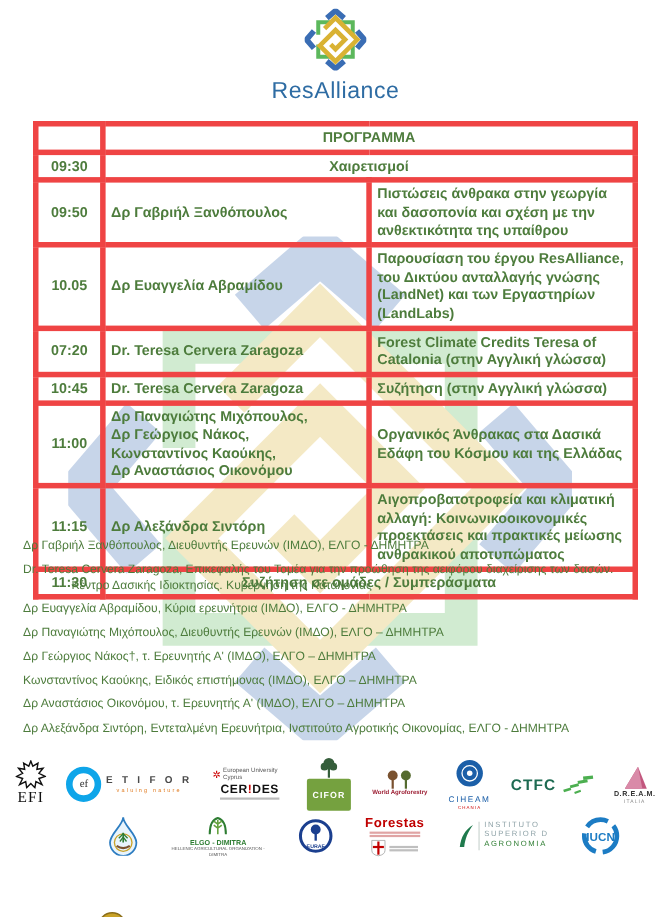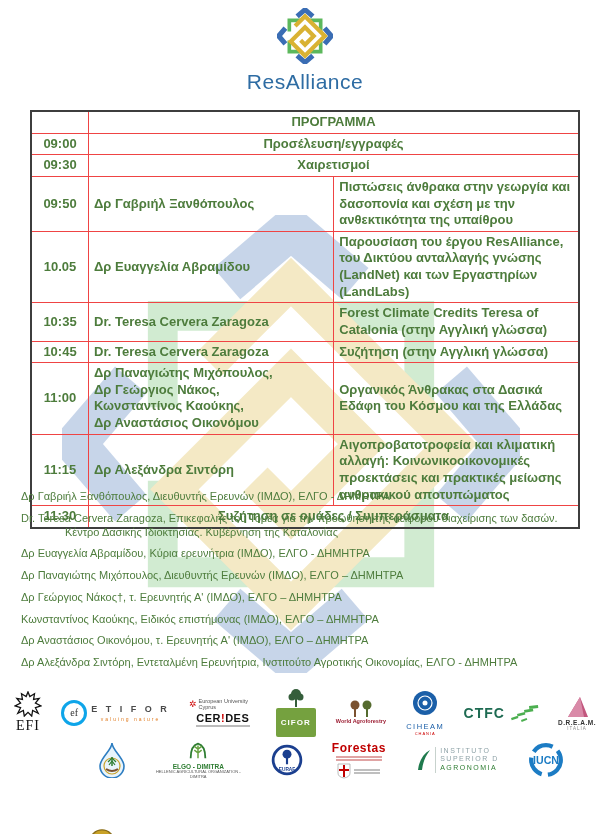--- a/index.html
+++ b/index.html
@@ -11,41 +11,41 @@
   .watermark svg{width:100%;height:100%;}
 
   
   .brand{position:absolute;top:8px;left:0;width:100%;text-align:center;z-index:2;}
   .brand-icon svg{width:56px;height:56px;}
   .brand-name{margin-top:2px;color:#2e6ca3;font-size:21px;letter-spacing:.5px;}
 
   
   table.program{position:absolute;left:30px;top:110px;width:550px;border-collapse:collapse;z-index:1;table-layout:fixed;background:transparent;}
   table.program{border:2px solid #3e3e3e;}
-  table.program td{border:1px solid #ef4444;color:#4d7c3c;font-weight:bold;font-size:13px;line-height:1.28;padding:2px 5px;vertical-align:middle;}
+  table.program td{border:5px solid #ef4444;color:#4d7c3c;font-weight:bold;font-size:13px;line-height:1.28;padding:2px 5px;vertical-align:middle;}
   td.c-time{width:46px;text-align:center;padding:2px 1px;}
   td.c-speaker{width:202px;white-space:pre-line;}
   td.c-topic{width:288px;}
   td.c-merged{text-align:center;}
   td.t-title{text-align:center;font-size:17px;padding:3px 0;}
 
   
   .bios{position:absolute;left:30px;top:490px;width:556px;z-index:1;}
   .bio{margin:0 0 8px 0;color:#4d7c3c;font-size:11px;line-height:1.25;padding-left:35px;text-indent:-44px;}
 
   
   .p-row{position:absolute;display:flex;align-items:center;z-index:1;}
   .p-row1{top:688px;left:14px;width:582px;justify-content:space-between;}
   .p-row2{top:740px;left:98px;width:466px;justify-content:space-between;}
   .p-row3{top:780px;left:88px;width:252px;justify-content:space-between;margin-top:48px;}
   .lg{display:flex;flex-direction:column;align-items:center;text-align:center;}
   .lg-h{display:flex;flex-direction:row;align-items:center;gap:4px;}
 
   .efi-text{font-family:"Liberation Serif",serif;font-size:14px;color:#111;margin-top:1px;letter-spacing:1px;}
-  .ef-circle{display:inline-flex;align-items:center;justify-content:center;width:20px;height:20px;border:3px solid #0ea5e9;border-radius:50%;font-family:"Liberation Serif",serif;font-size:10px;color:#333;}
+  .ef-circle{display:inline-flex;align-items:center;justify-content:center;width:20px;height:20px;border:6px solid #0ea5e9;border-radius:50%;font-family:"Liberation Serif",serif;font-size:10px;color:#333;}
   .etifor-name{font-size:9px;color:#4a4a4a;letter-spacing:3px;font-weight:bold;}
   .etifor-tag{font-size:5px;color:#e07b20;letter-spacing:2px;margin-top:2px;}
   .euc{display:flex;align-items:center;gap:2px;}
   .euc-mark{color:#c00;font-size:9px;}
   .euc-text{font-size:5.5px;color:#555;width:58px;text-align:left;line-height:1.1;}
   .cerides-name{font-size:11px;font-weight:bold;color:#111;margin-top:2px;letter-spacing:.5px;}
   .cerides-name .bang{color:#c00;}
   .cerides-bar{width:54px;height:1.5px;background:#bbb;margin-top:1px;}
   .cifor-badge{background:#75a13f;color:#fff;font-size:8px;font-weight:bold;padding:10px 5px;border-radius:2px;letter-spacing:1px;}
   .wa-text{font-size:5.5px;font-weight:bold;color:#9b1b30;width:52px;line-height:1.15;}
@@ -105,39 +105,35 @@
     <div class="brand-name">ResAlliance</div>
   </header>
 
   <table class="program">
     <tbody>
         <tr>
       <td class="c-time"></td>
       <td class="t-title" colspan="2">ΠΡΟΓΡΑΜΜΑ</td>
     </tr>
     <tr>
-      <td class="c-time">09:00</td>
-      <td class="c-merged" colspan="2">Προσέλευση/εγγραφές</td>
-    </tr>
-    <tr>
       <td class="c-time">09:30</td>
       <td class="c-merged" colspan="2">Χαιρετισμοί</td>
     </tr>
     <tr>
       <td class="c-time">09:50</td>
       <td class="c-speaker">Δρ Γαβριήλ Ξανθόπουλος</td>
       <td class="c-topic">Πιστώσεις άνθρακα στην γεωργία και δασοπονία και σχέση με την ανθεκτικότητα της υπαίθρου</td>
     </tr>
     <tr>
       <td class="c-time">10.05</td>
       <td class="c-speaker">Δρ Ευαγγελία Αβραμίδου</td>
       <td class="c-topic">Παρουσίαση του έργου ResAlliance, του Δικτύου ανταλλαγής γνώσης (LandNet) και των Εργαστηρίων (LandLabs)</td>
     </tr>
     <tr>
-      <td class="c-time">10:35</td>
+      <td class="c-time">07:20</td>
       <td class="c-speaker">Dr. Teresa Cervera Zaragoza</td>
       <td class="c-topic">Forest Climate Credits Teresa of Catalonia (στην Αγγλική γλώσσα)</td>
     </tr>
     <tr>
       <td class="c-time">10:45</td>
       <td class="c-speaker">Dr. Teresa Cervera Zaragoza</td>
       <td class="c-topic">Συζήτηση (στην Αγγλική γλώσσα)</td>
     </tr>
     <tr>
       <td class="c-time">11:00</td>

